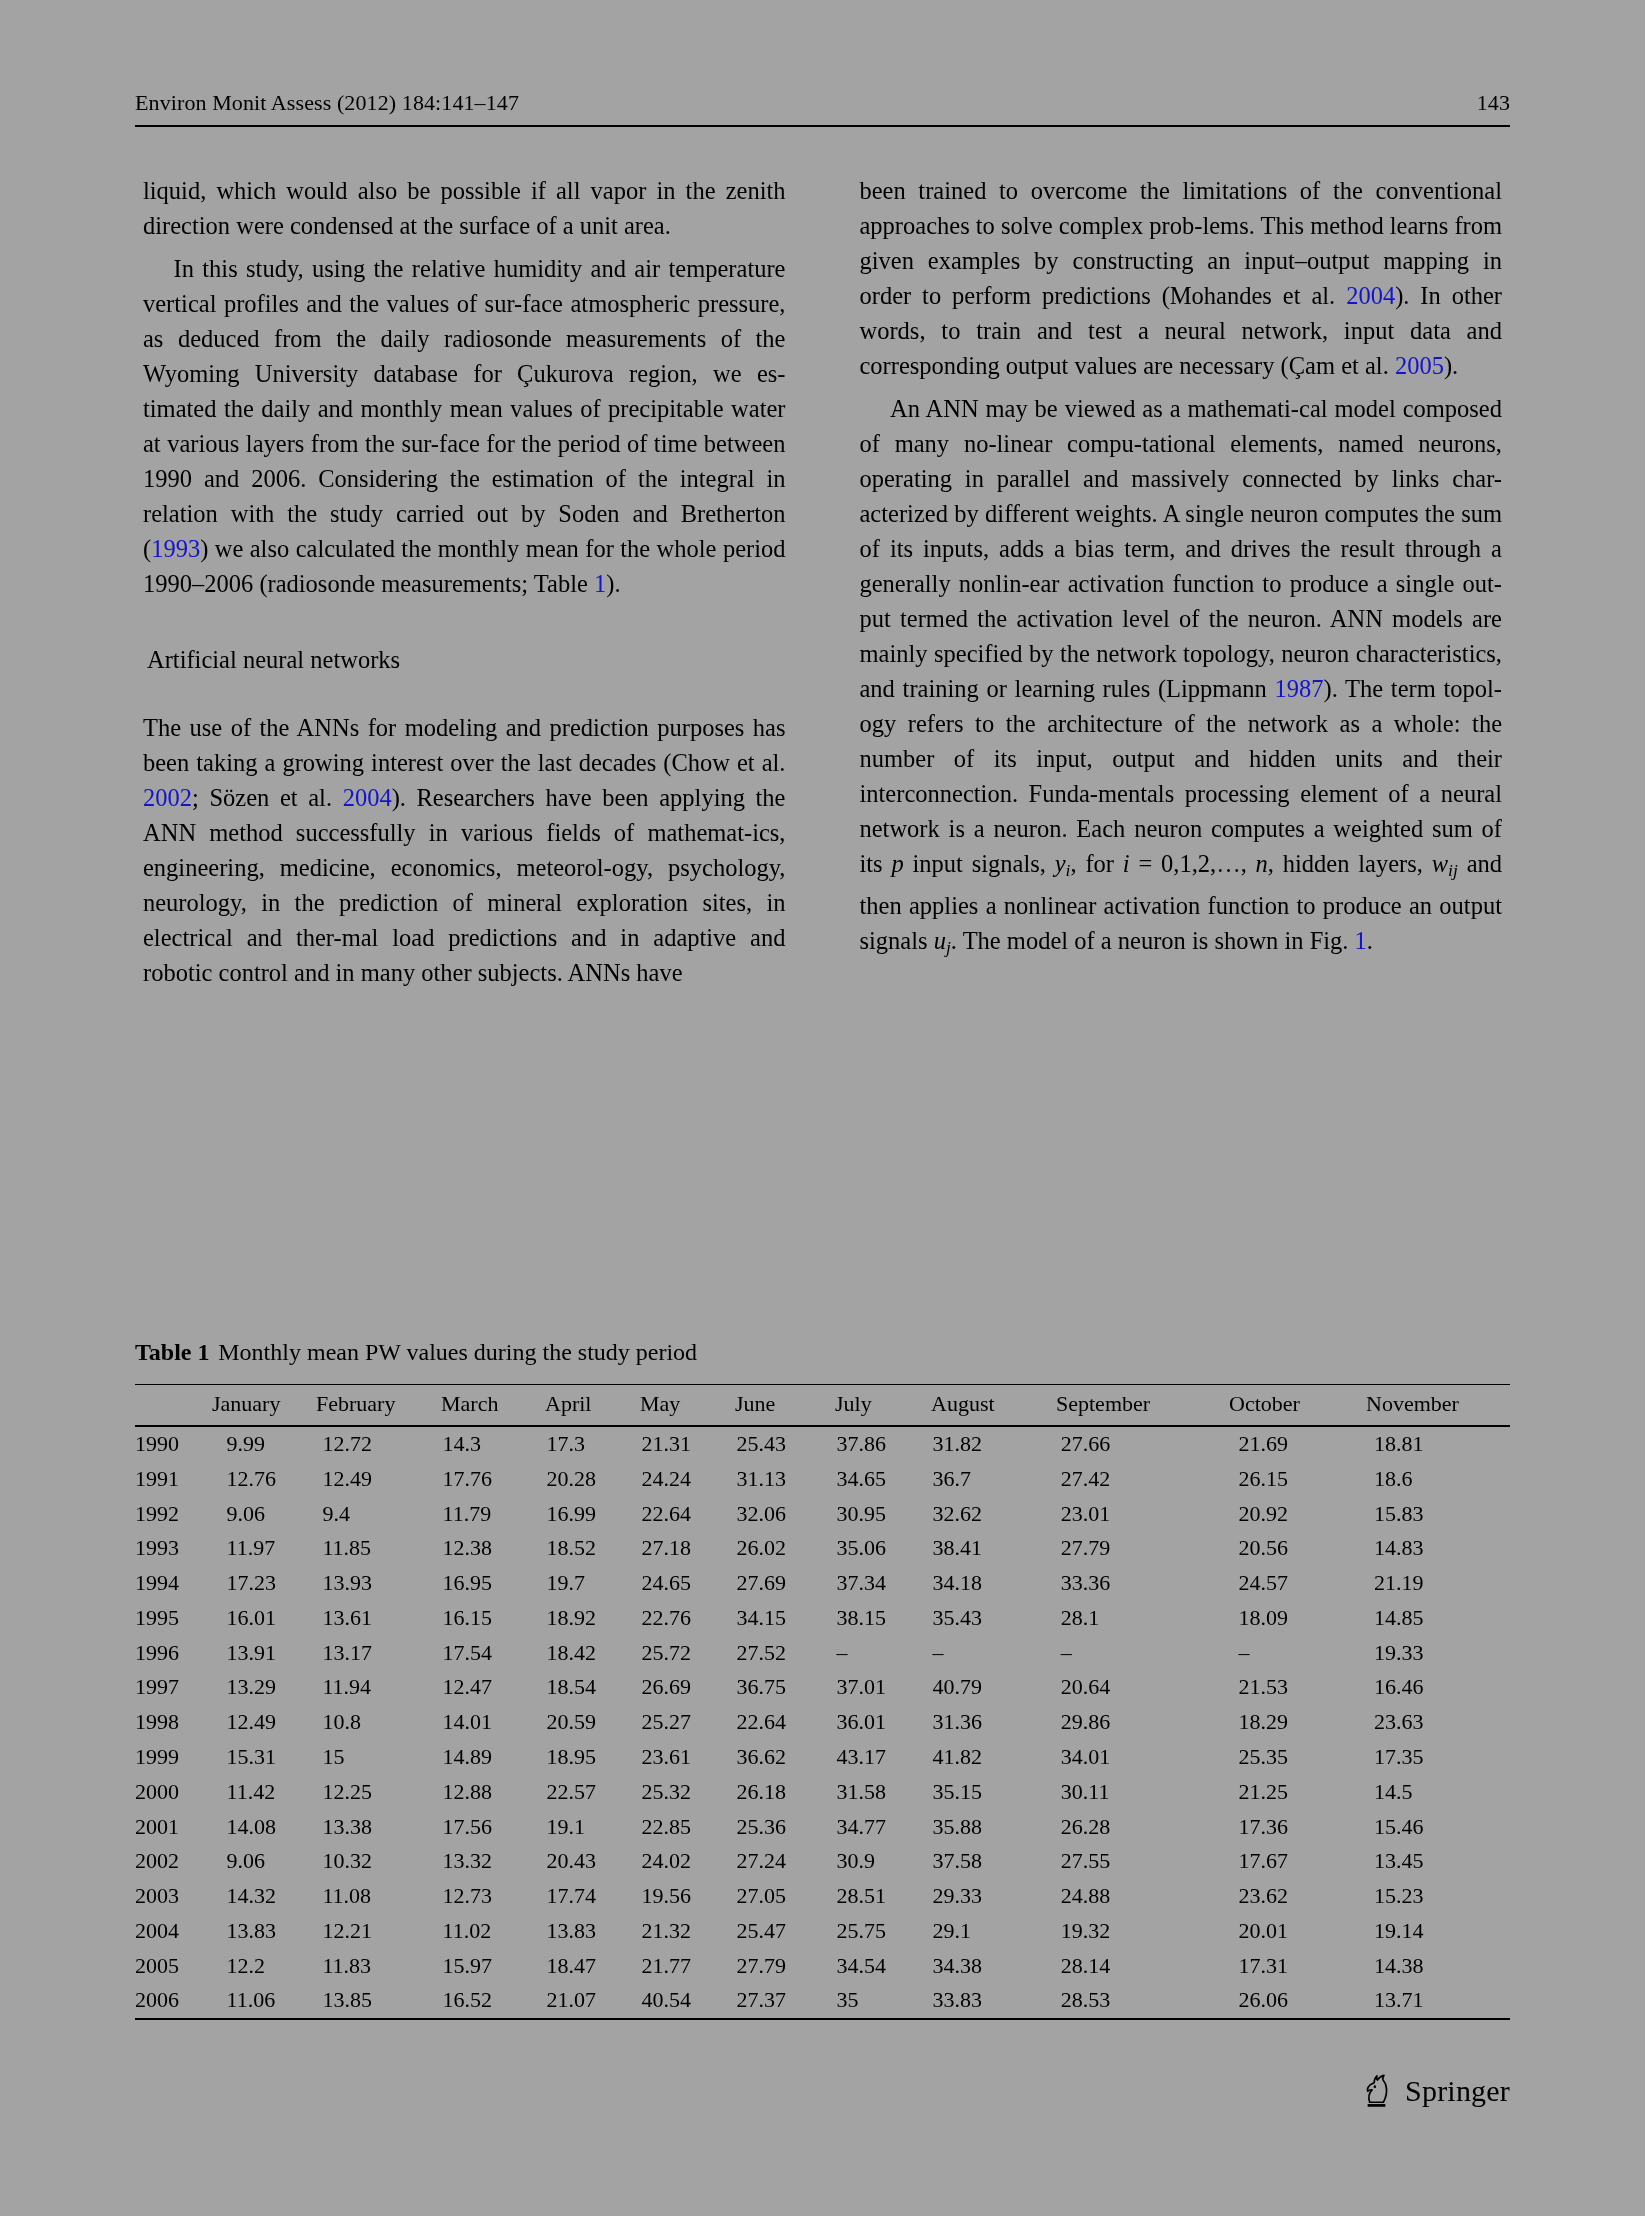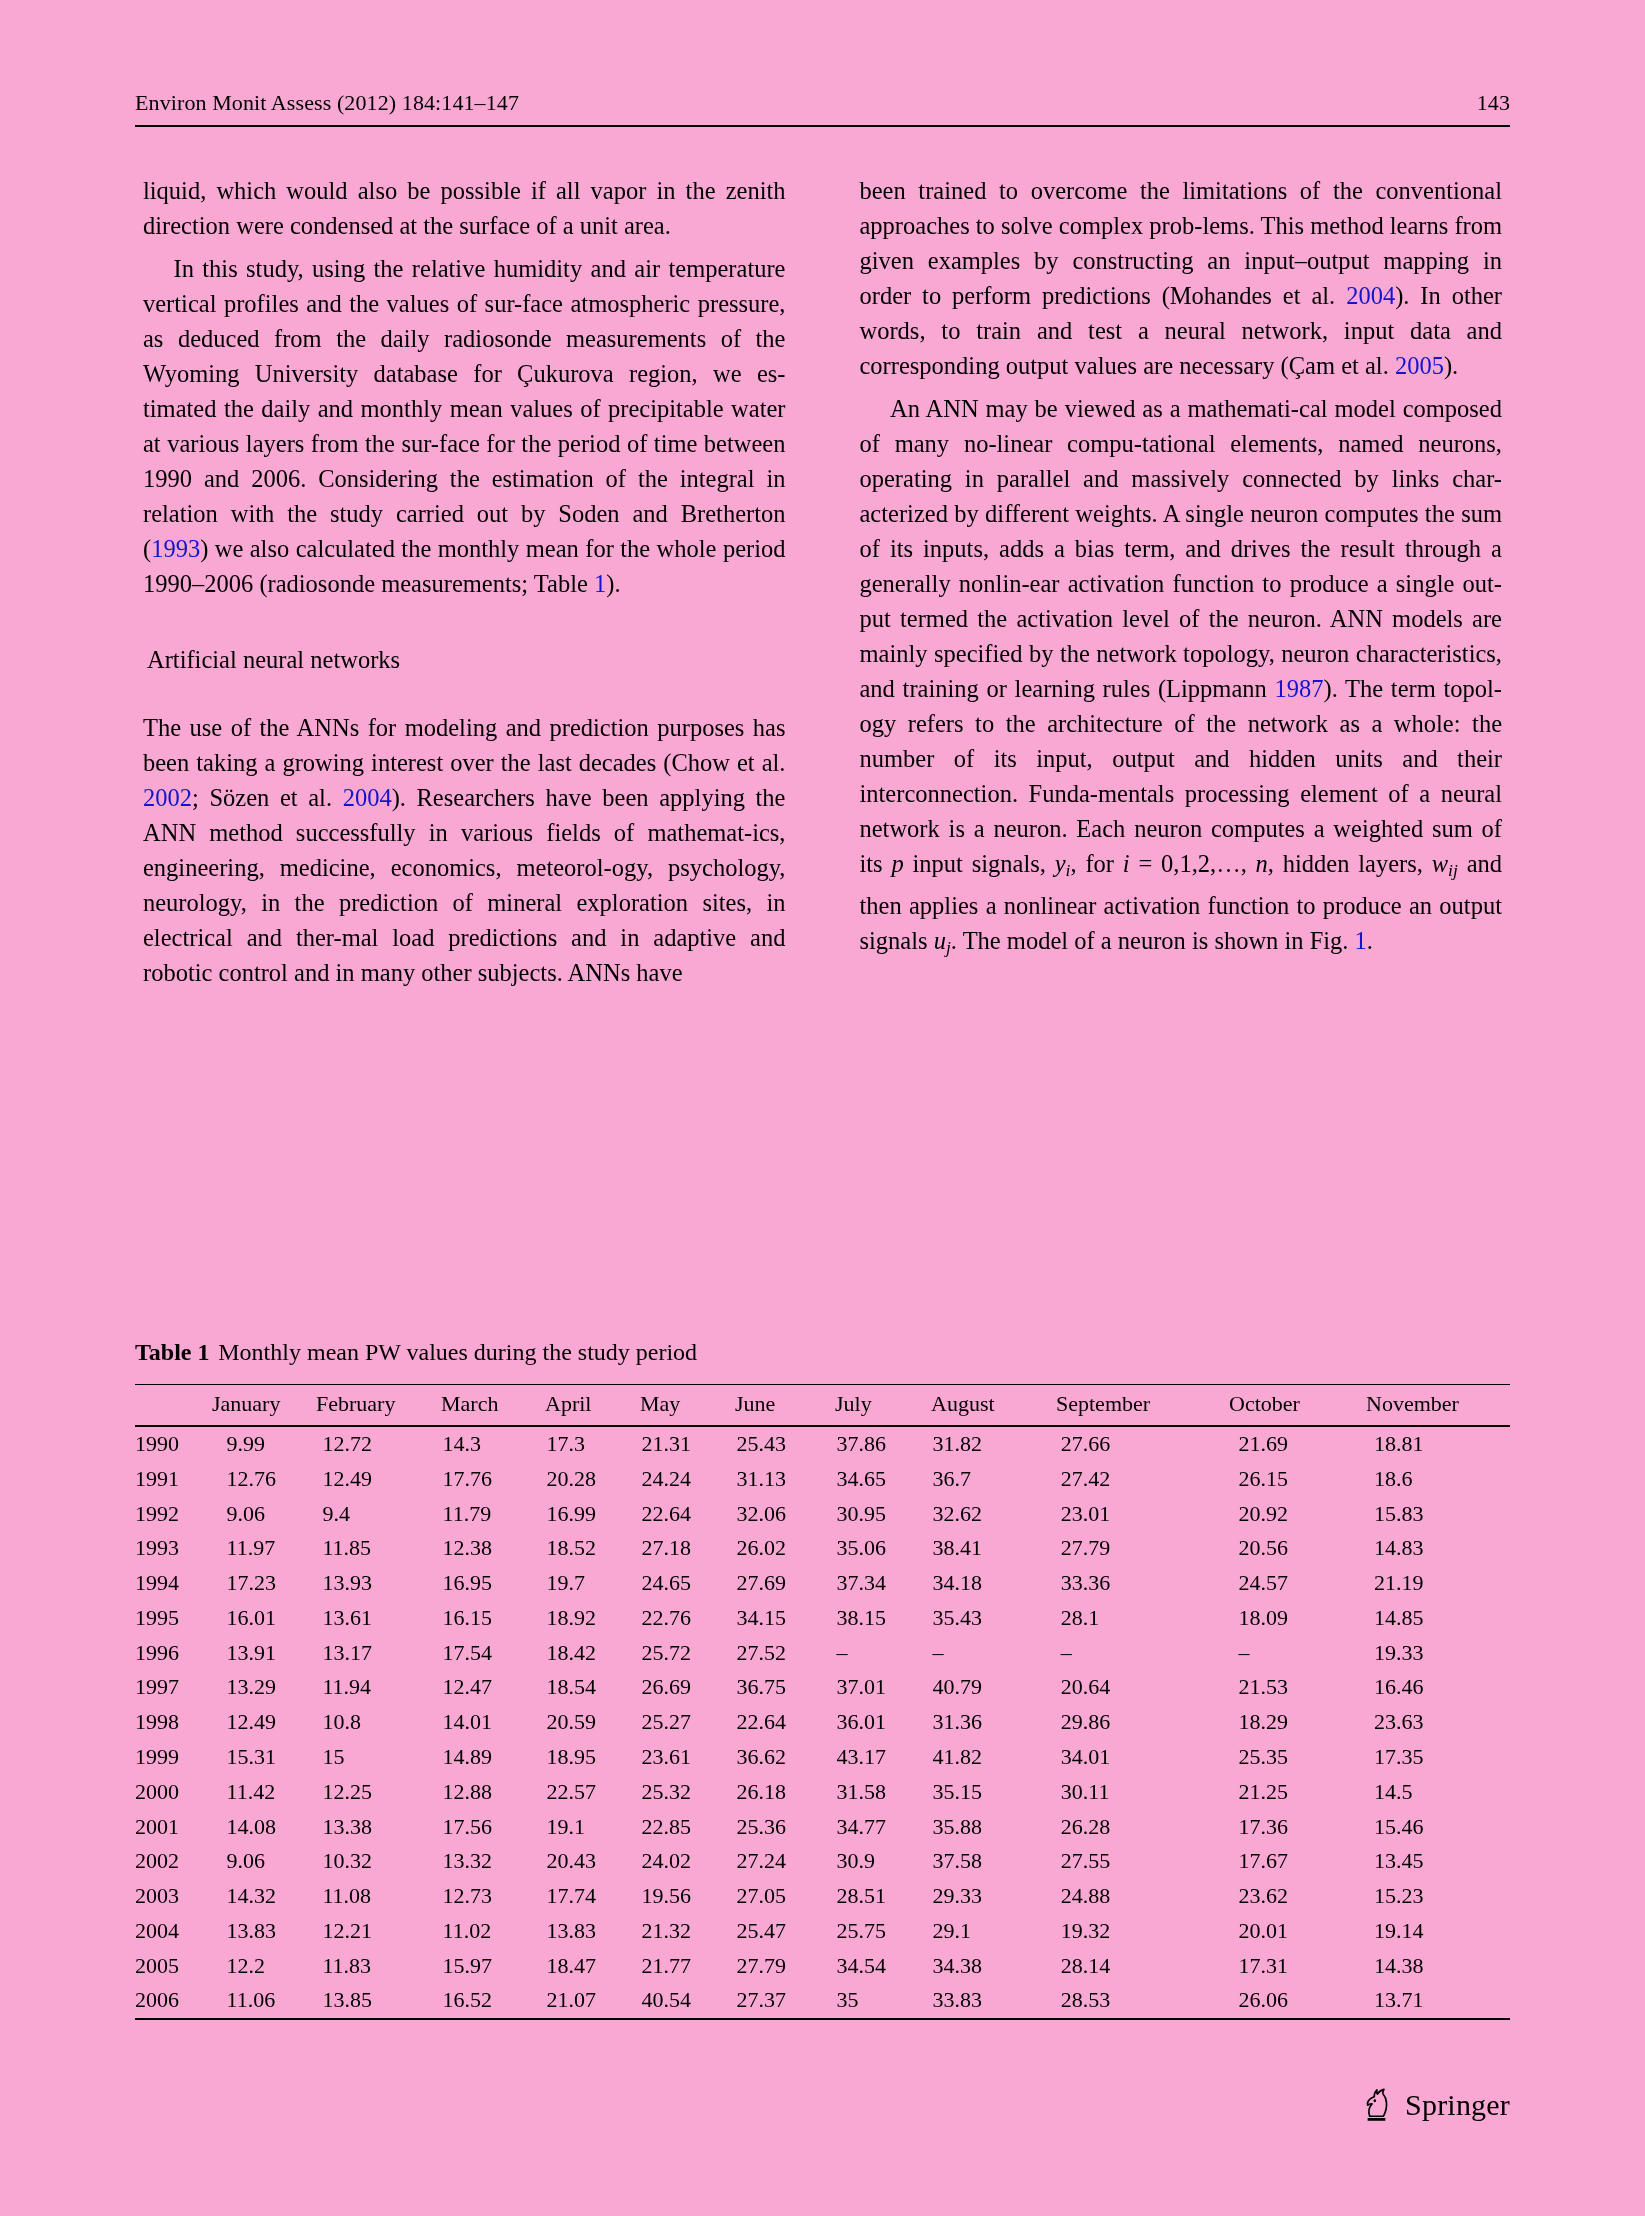--- a/index.html
+++ b/index.html
@@ -15,21 +15,21 @@
     font-family: "Liberation Serif", "DejaVu Serif", serif;
     color: #000000;
     overflow: hidden;
   }
 
   .page {
     position: absolute;
     left: 0; top: 0;
     width: 1645px;
     height: 2216px;
-    background: #f9a8d4;
+    background: #a3a3a3;
   }
 
   
   .runhead {
     position: absolute;
     left: 135px;
     top: 90px;
     width: 1375px;
     display: flex;
     justify-content: space-between;
@@ -157,21 +157,21 @@
   table.pw tbody td.num.ind-jan { padding-left: 14.5px; }
   table.pw tbody td.num.ind-feb { padding-left: 6.4px; }
   table.pw tbody td.num.ind-sep { padding-left: 4.8px; }
   table.pw tbody td.num.ind-oct { padding-left: 9.6px; }
   table.pw tbody td.num.ind-nov { padding-left: 8px; }
 
   
   .springer {
     position: absolute;
     right: 135px;
-    bottom: 90px;
+    bottom: 104px;
     display: flex;
     align-items: center;
     gap: 9.6px;
   }
   .springer-mark {
     width: 37px;
     height: 42px;
     display: block;
   }
   .springer-word {

